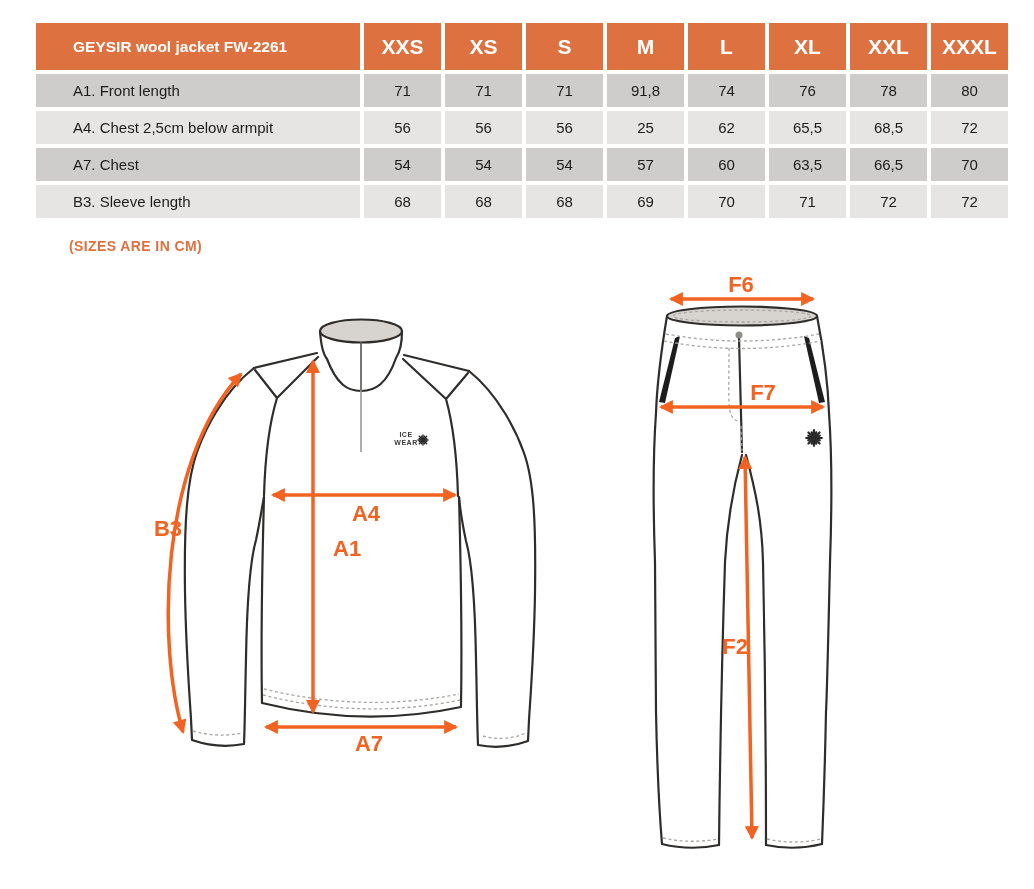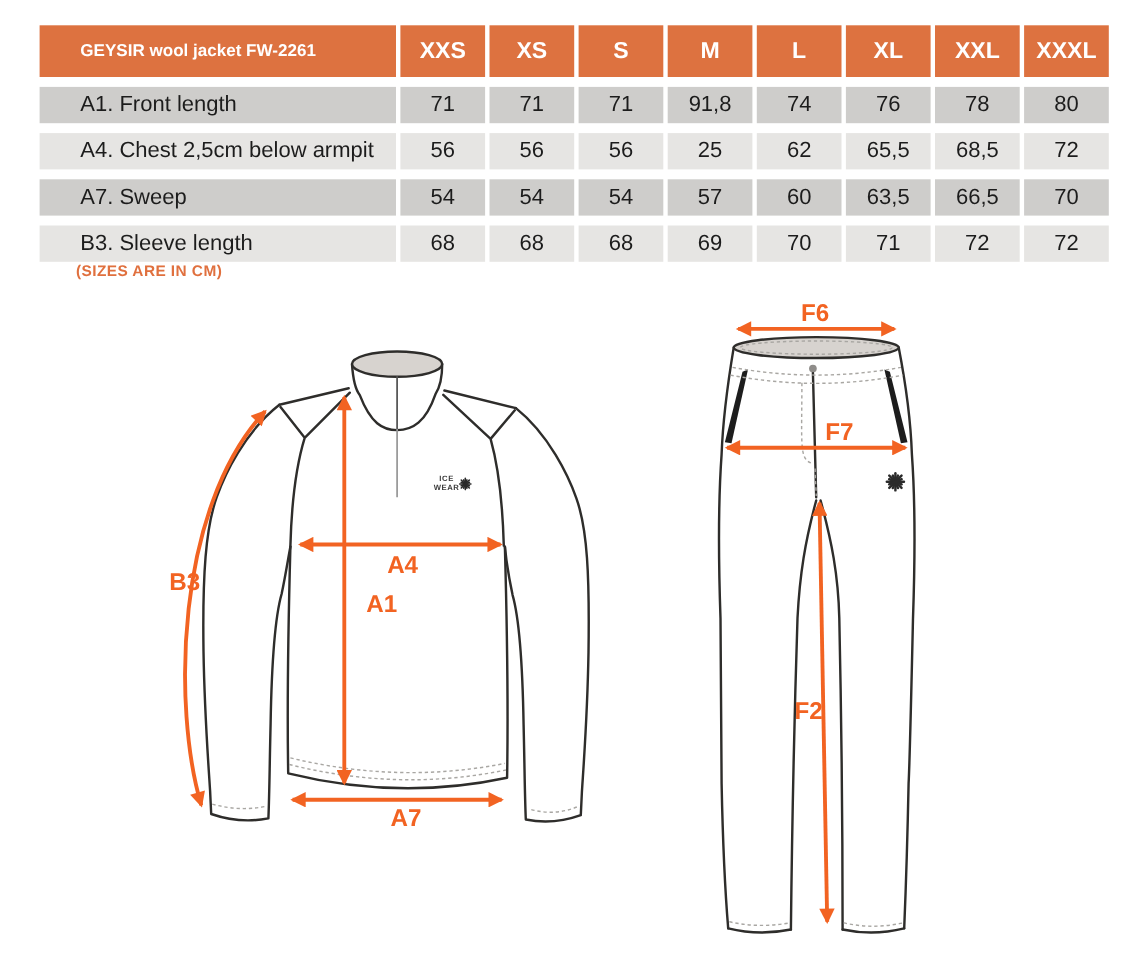--- a/index.html
+++ b/index.html
@@ -7,29 +7,29 @@
   .page {
     position:relative; width:1034px; height:889px; background:#fff;
     font-family:"Liberation Sans", sans-serif; overflow:hidden;
   }
   
   .tbl {
     position:absolute; left:36px; top:23px;
     display:grid;
     grid-template-columns:324px repeat(8,77px);
     grid-template-rows:47px repeat(4,33px);
-    gap:9px 4px;
+    gap:4px 4px;
   }
   .cell { display:flex; align-items:center; justify-content:center; }
   .th {
     background:var(--header-orange,#DD7240); color:#fff;
     font-weight:bold; font-size:21px;
   }
   .th.title-cell { justify-content:flex-start; padding-left:37px; font-size:15.5px; }
-  .td { font-size:20px; color:#1c1c1c; }
+  .td { font-size:15px; color:#1c1c1c; }
   .td.lab { justify-content:flex-start; padding-left:37px; }
   .row-dark  { background:var(--row-dark,#CECDCB); }
   .row-light { background:var(--row-light,#E6E5E3); }
   
   .note {
     position:absolute; left:69px; top:238px;
     color:var(--note-orange,#E0703E); font-size:14px; font-weight:bold; letter-spacing:.4px;
   }
   
   svg.art { position:absolute; left:0; top:0; width:1034px; height:889px; }
@@ -69,21 +69,21 @@
     <div class="cell td lab row-light">A4. Chest 2,5cm below armpit</div>
     <div class="cell td row-light">56</div>
     <div class="cell td row-light">56</div>
     <div class="cell td row-light">56</div>
     <div class="cell td row-light">25</div>
     <div class="cell td row-light">62</div>
     <div class="cell td row-light">65,5</div>
     <div class="cell td row-light">68,5</div>
     <div class="cell td row-light">72</div>
 
-    <div class="cell td lab row-dark">A7. Sweep</div>
+    <div class="cell td lab row-dark">A7. Chest</div>
     <div class="cell td row-dark">54</div>
     <div class="cell td row-dark">54</div>
     <div class="cell td row-dark">54</div>
     <div class="cell td row-dark">57</div>
     <div class="cell td row-dark">60</div>
     <div class="cell td row-dark">63,5</div>
     <div class="cell td row-dark">66,5</div>
     <div class="cell td row-dark">70</div>
 
     <div class="cell td lab row-light">B3. Sleeve length</div>

